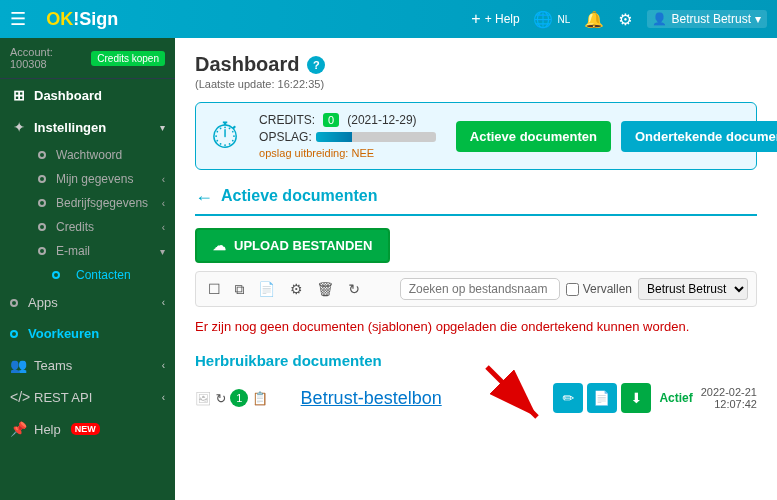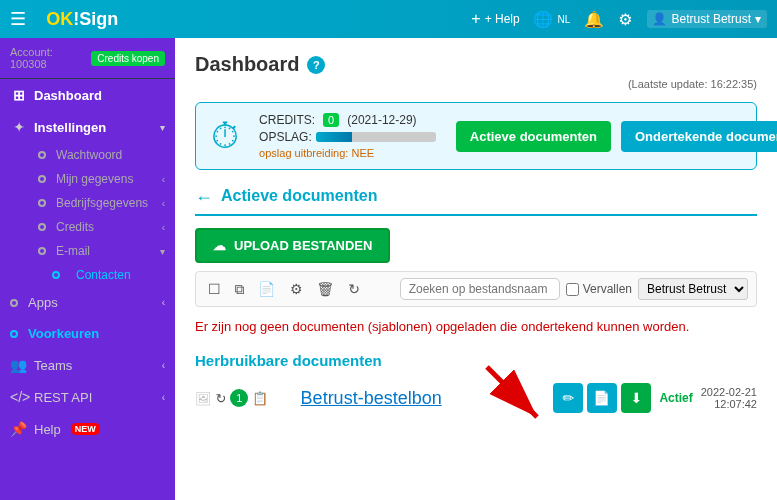--- a/index.html
+++ b/index.html
@@ -16,40 +16,40 @@
     .top-nav-menu-icon { color: white; font-size: 18px; margin-right: 20px; cursor: pointer; }
     .top-nav-right { display: flex; align-items: center; gap: 14px; }
     .top-nav-item { display: flex; align-items: center; gap: 4px; color: white; font-size: 12px; cursor: pointer; }
     .top-nav-item .icon { font-size: 16px; }
     .top-nav-user { display: flex; align-items: center; gap: 4px; background: rgba(255,255,255,0.15); border-radius: 3px; padding: 2px 6px; font-size: 12px; cursor: pointer; }
 
     
     .layout { display: flex; flex: 1; overflow: hidden; }
 
     
-    .sidebar { width: 175px; background: #6d28d9; color: white; display: flex; flex-direction: column; flex-shrink: 0; overflow-y: auto; }
+    .sidebar { width: 175px; background: #14532d; color: white; display: flex; flex-direction: column; flex-shrink: 0; overflow-y: auto; }
     .sidebar-account { padding: 8px 10px; font-size: 11px; color: #aaa; display: flex; align-items: center; gap: 8px; border-bottom: 1px solid #2a3a4a; }
     .sidebar-account-btn { background: #00cc44; color: white; font-size: 10px; padding: 2px 6px; border-radius: 3px; cursor: pointer; white-space: nowrap; }
     .sidebar-item { display: flex; align-items: center; padding: 8px 10px; color: #ccc; cursor: pointer; font-size: 13px; gap: 6px; }
     .sidebar-item.active { color: white; font-weight: bold; }
     .sidebar-item .icon { font-size: 14px; width: 18px; text-align: center; }
     .sidebar-item .arrow { margin-left: auto; font-size: 10px; }
     .sidebar-section-label { color: white; font-weight: bold; }
     .sidebar-sub { padding-left: 28px; }
     .sidebar-sub .sidebar-item { font-size: 12px; padding: 5px 10px; color: #aaa; }
     .sidebar-item-circle { width: 8px; height: 8px; border: 2px solid #aaa; border-radius: 50%; display: inline-block; margin-right: 4px; }
     .sidebar-item-circle.active-circle { border-color: #00ccff; }
     .new-badge { background: red; color: white; font-size: 9px; padding: 1px 4px; border-radius: 5px; margin-left: 4px; font-weight: bold; }
 
     
     .main { flex: 1; background: white; overflow-y: auto; padding: 15px 20px; position: relative; }
 
     .page-title { display: flex; align-items: center; gap: 8px; font-size: 20px; font-weight: bold; color: #333; margin-bottom: 2px; }
     .page-title .help-icon { background: #00aacc; color: white; border-radius: 50%; width: 18px; height: 18px; display: inline-flex; align-items: center; justify-content: center; font-size: 11px; cursor: pointer; }
-    .last-update { font-size: 11px; color: #666; margin-bottom: 12px; text-align: right; }
+    .last-update { font-size: 11px; color: #666; margin-bottom: 12px; }
 
     
     .stats-bar { background: #e8f8ff; border: 1px solid #00aacc; border-radius: 6px; padding: 10px 15px; display: flex; align-items: center; gap: 20px; margin-bottom: 15px; }
     .stats-icon { font-size: 36px; color: #00aacc; }
     .stats-info { flex: 1; }
     .stats-row { display: flex; align-items: center; gap: 8px; margin-bottom: 3px; font-size: 12px; color: #333; }
     .credits-badge { background: #00cc44; color: white; font-size: 11px; padding: 1px 5px; border-radius: 3px; }
     .stats-bar-right { display: flex; gap: 10px; }
     .btn-primary { background: #00bb44; color: white; border: none; padding: 8px 14px; border-radius: 4px; font-size: 13px; cursor: pointer; white-space: nowrap; font-weight: bold; }
     .btn-outline { background: #00aacc; color: white; border: none; padding: 8px 14px; border-radius: 4px; font-size: 13px; cursor: pointer; white-space: nowrap; font-weight: bold; }

